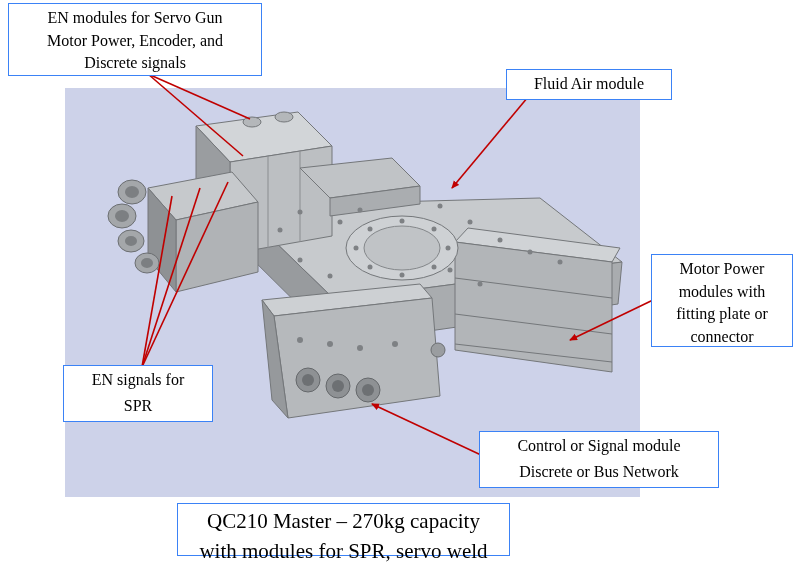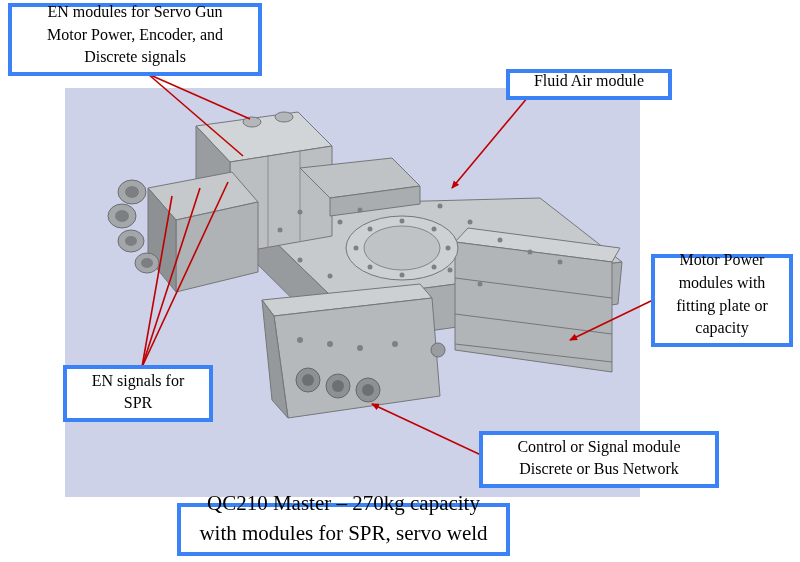--- a/index.html
+++ b/index.html
@@ -2,22 +2,22 @@
 <html><head>
 <meta charset="utf-8">
 <style>
   html,body{margin:0;padding:0;background:#ffffff;}
   .stage{
     position:relative;width:800px;height:562px;background:#ffffff;overflow:hidden;
     font-family:"Liberation Serif", serif;color:#000;
   }
   svg.canvas{position:absolute;left:0;top:0;width:800px;height:562px;}
   .callout{
-    position:absolute;background:#ffffff;border:4px solid #3b82f6;
-    display:flex;flex-direction:column;justify-content:flex-end;align-items:center;
+    position:absolute;background:#ffffff;border:1px solid #3b82f6;
+    display:flex;flex-direction:column;justify-content:space-between;align-items:center;
     text-align:center;font-size:16px;line-height:1.42;box-sizing:border-box;padding:3px 6px;
     z-index:5;
   }
   .callout .ln{white-space:nowrap;}
   #box-servo   {left:8px;   top:3px;   width:254px; height:73px;}
   #box-fluid   {left:506px; top:69px;  width:166px; height:31px;}
   #box-weld    {left:651px; top:254px; width:142px; height:93px;}
   #box-spr     {left:63px;  top:365px; width:150px; height:57px;}
   #box-control {left:479px; top:431px; width:240px; height:57px;}
   #box-caption {left:177px; top:503px; width:333px; height:53px; font-size:21px;}
@@ -131,21 +131,21 @@
   </div>
 
   <div class="callout" id="box-fluid">
     <div class="ln">Fluid Air module</div>
   </div>
 
   <div class="callout" id="box-weld">
     <div class="ln">Motor Power</div>
     <div class="ln">modules with</div>
     <div class="ln">fitting plate or</div>
-    <div class="ln">capacity</div>
+    <div class="ln">connector</div>
   </div>
 
   <div class="callout" id="box-spr">
     <div class="ln">EN signals for</div>
     <div class="ln">SPR</div>
   </div>
 
   <div class="callout" id="box-control">
     <div class="ln">Control or Signal module</div>
     <div class="ln">Discrete or Bus Network</div>

